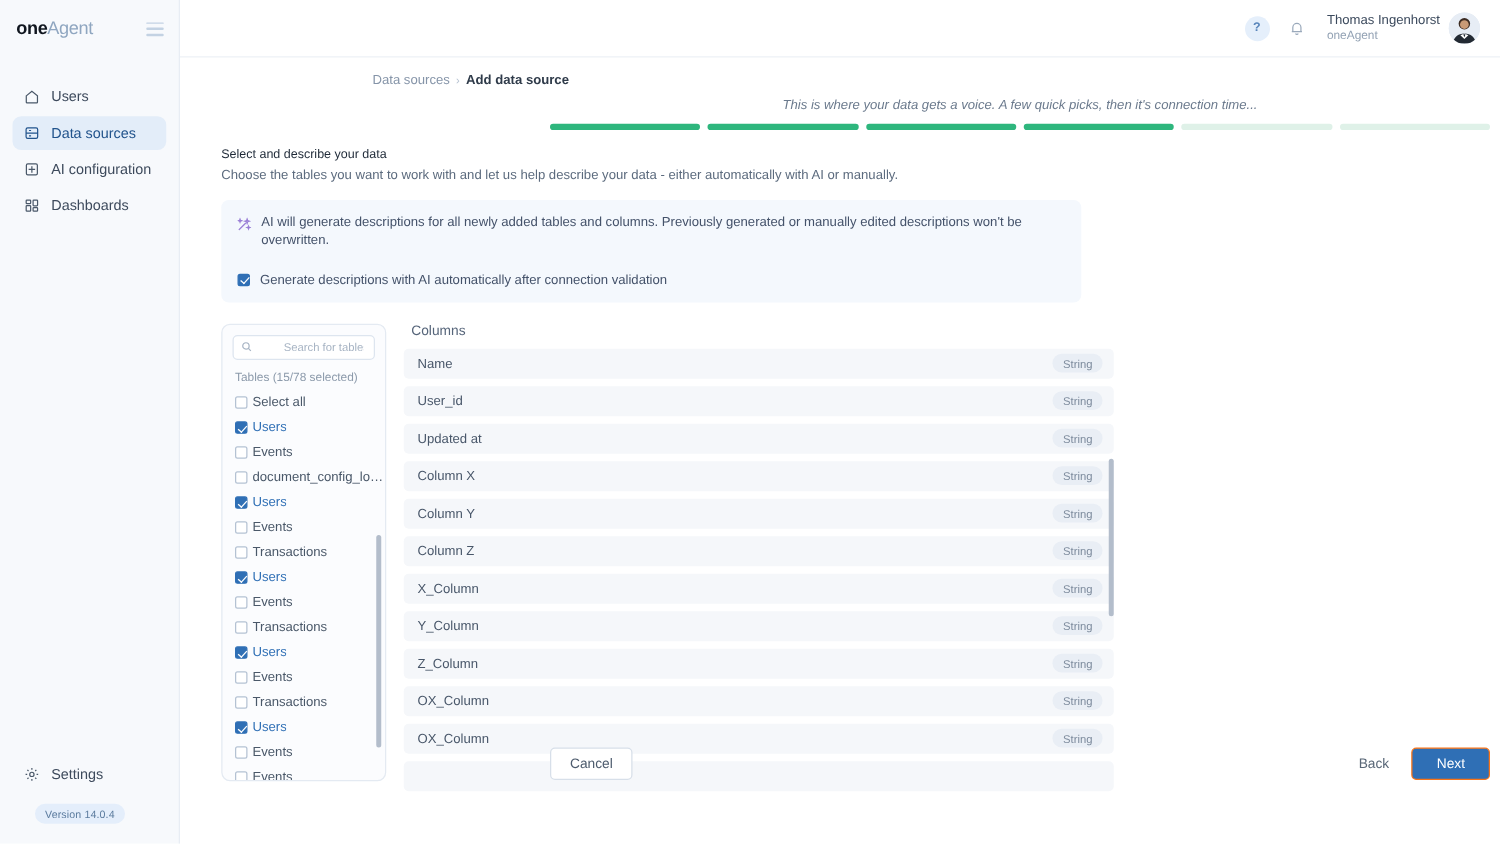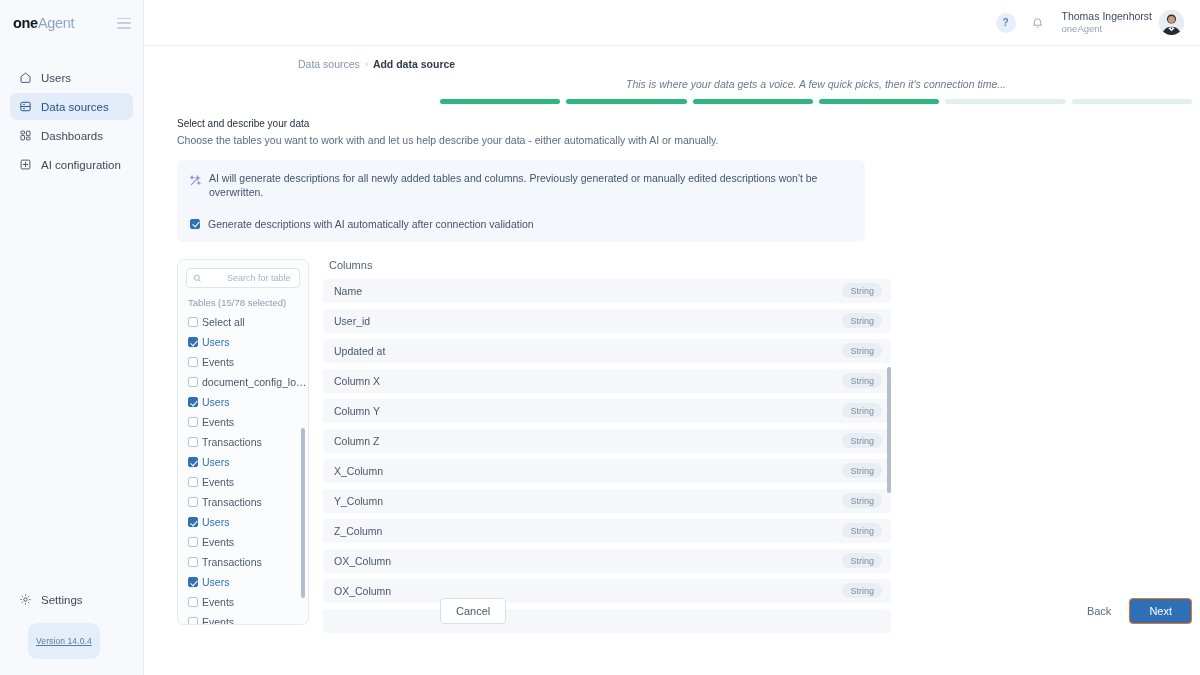--- a/index.html
+++ b/index.html
@@ -49,23 +49,22 @@
   }
   .nav-item.active { background: #e3edf9; color: #21538c; font-weight: 500; }
   .nav-ic { width: 13px; height: 13px; flex: 0 0 13px; display: block; }
   .nav-ic svg { display: block; }
 
   .sb-bottom { margin-top: auto; padding: 0 10px 16px; }
   .ver-pill {
     margin: 10px auto 0 18px;
     display: inline-block;
     background: #e4eefb; color: #5b7b9e;
-    font-size: 8.5px; padding: 13px 8px; border-radius: 9px;
+    font-size: 8.5px; padding: 3px 8px; border-radius: 9px;
     letter-spacing: 0.1px;
-    text-decoration: underline;
   }
 
   
   .main { flex: 1; height: 675px; position: relative; background: #fff; display: flex; flex-direction: column; }
   .topbar {
     height: 46px; border-bottom: 1px solid #edf1f6;
     display: flex; align-items: center; justify-content: flex-end;
     padding-right: 16px; gap: 12px;
   }
   .circ-btn {
@@ -237,36 +236,36 @@
             <svg viewBox="0 0 16 16" width="13" height="13" fill="none" stroke="#21538c" stroke-width="1.2">
               <rect x="2.3" y="2.8" width="11.4" height="10.4" rx="1.6"></rect>
               <path d="M2.3 8h11.4M5.2 5.4h2M5.2 10.6h2"></path>
             </svg>
           </span>
         <span>Data sources</span>
       </div>
       <div class="nav-item">
         <span class="nav-ic">
             <svg viewBox="0 0 16 16" width="13" height="13" fill="none" stroke="#4a5869" stroke-width="1.2">
+              <rect x="2.6" y="2.6" width="10.8" height="10.8" rx="1.4"></rect>
+              <path d="M8 4.8v6.4M4.8 8h6.4"></path>
+            </svg>
+          </span>
+        <span>AI configuration</span>
+      </div>
+      <div class="nav-item">
+        <span class="nav-ic">
+            <svg viewBox="0 0 16 16" width="13" height="13" fill="none" stroke="#4a5869" stroke-width="1.2">
               <rect x="2.4" y="2.6" width="4.4" height="3.4" rx=".7"></rect>
               <rect x="9.2" y="2.6" width="4.4" height="5.6" rx=".7"></rect>
               <rect x="2.4" y="8" width="4.4" height="5.4" rx=".7"></rect>
               <rect x="9.2" y="10" width="4.4" height="3.4" rx=".7"></rect>
             </svg>
           </span>
         <span>Dashboards</span>
-      </div>
-      <div class="nav-item">
-        <span class="nav-ic">
-            <svg viewBox="0 0 16 16" width="13" height="13" fill="none" stroke="#4a5869" stroke-width="1.2">
-              <rect x="2.6" y="2.6" width="10.8" height="10.8" rx="1.4"></rect>
-              <path d="M8 4.8v6.4M4.8 8h6.4"></path>
-            </svg>
-          </span>
-        <span>AI configuration</span>
       </div>
     </nav>
 
     <div class="sb-bottom">
       <div class="nav-item">
         <span class="nav-ic">
             <svg viewBox="0 0 16 16" width="13" height="13" fill="none" stroke="#4a5869" stroke-width="1.2">
               <circle cx="8" cy="8" r="2.1"></circle>
               <path d="M8 1.8v1.6M8 12.6v1.6M1.8 8h1.6M12.6 8h1.6M3.6 3.6l1.1 1.1M11.3 11.3l1.1 1.1M12.4 3.6l-1.1 1.1M4.7 11.3l-1.1 1.1"></path>
             </svg>

